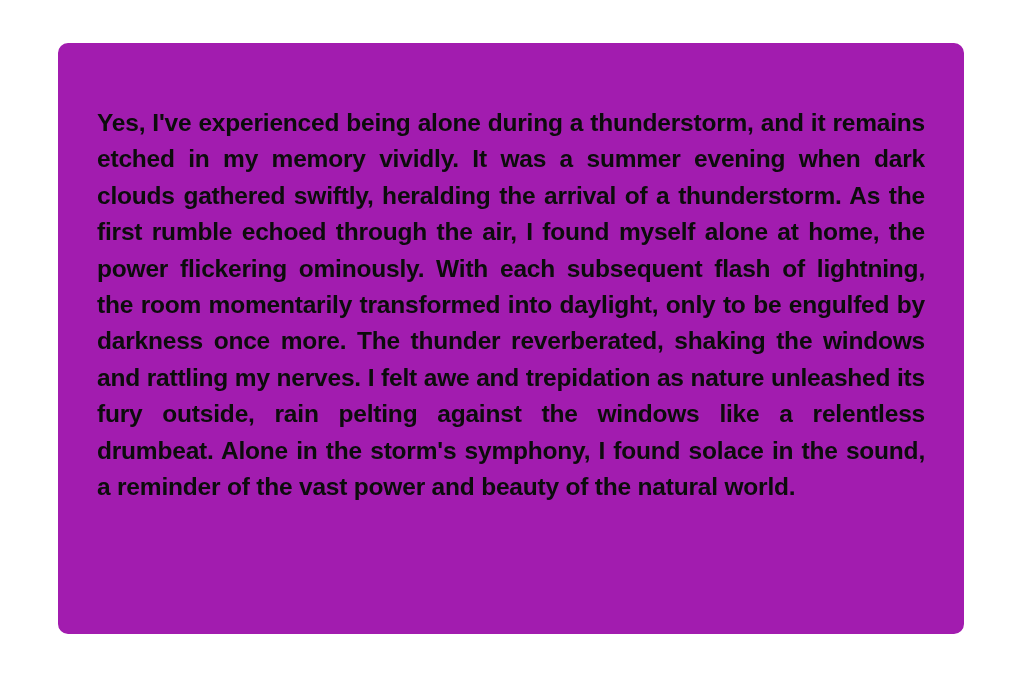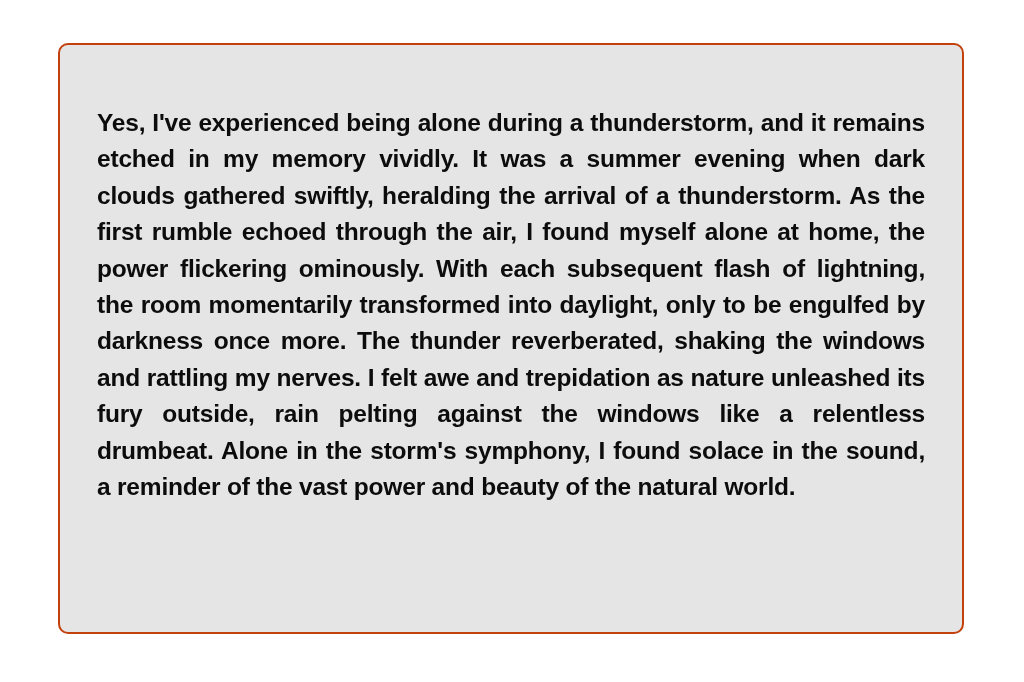--- a/index.html
+++ b/index.html
@@ -16,22 +16,22 @@
     width: 1024px;
     height: 682px;
     background: #ffffff;
   }
   .text-card {
     position: absolute;
     left: 58px;
     top: 43px;
     width: 906px;
     height: 591px;
-    background: #e5e5e5;
-    border: 2px solid #c2410c;
+    background: #a21caf;
+    border: 2px solid #a21caf;
     border-radius: 10px;
     box-sizing: border-box;
   }
   .card-paragraph {
     position: absolute;
     left: 37px;
     right: 37px;
     top: 60px;
     margin: 0;
     color: #0c0c0c;

